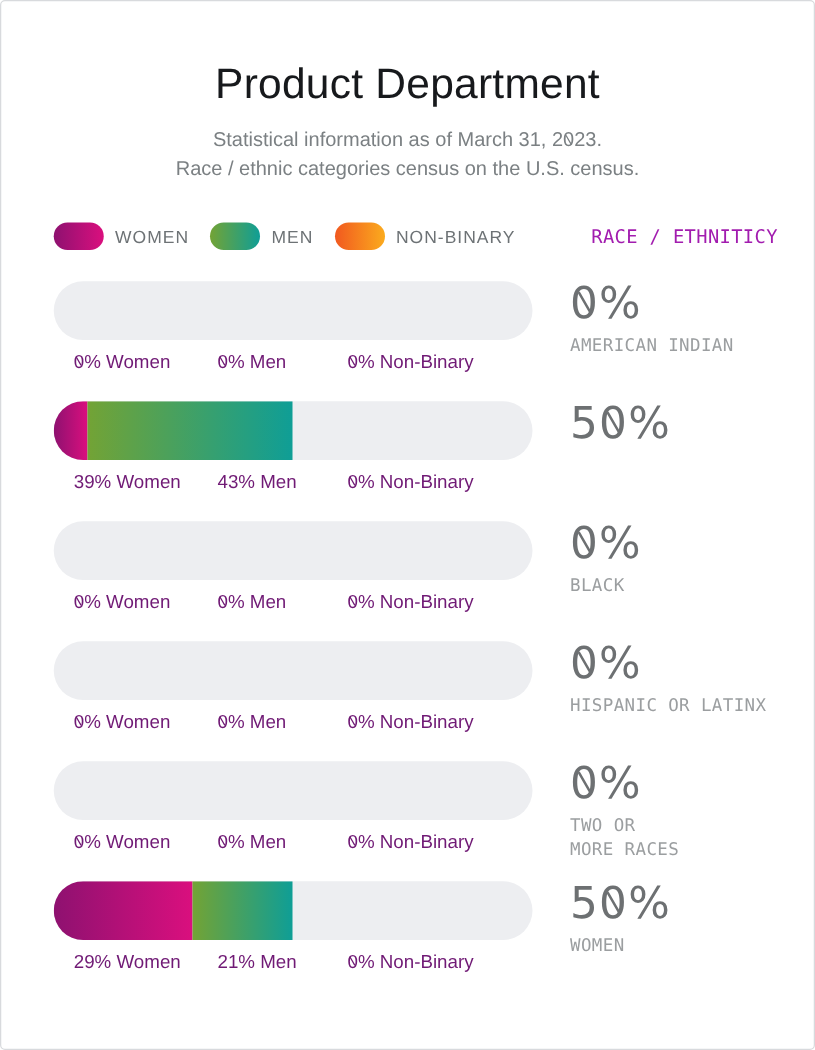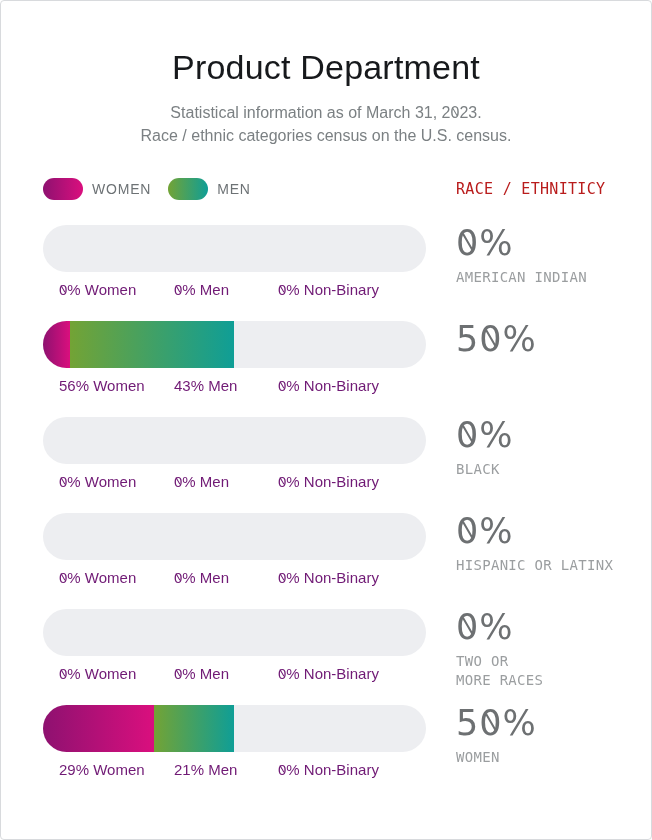--- a/index.html
+++ b/index.html
@@ -39,25 +39,25 @@
   .pill-women{background:linear-gradient(90deg,#8e1170,#da0f7e);}
   .pill-men{background:linear-gradient(90deg,#73a335,#0f9e96);}
   .pill-nb{background:linear-gradient(90deg,#f1591f,#fbab1e);}
   .legend-label{
     font-size:14px;
     letter-spacing:.8px;
     color:#6d7275;
   }
   .race-header{
     position:absolute;
-    left:413px;top:2px;
+    left:430px;top:2px;
     font-family:"DejaVu Sans Mono",monospace;
     font-size:15px;
     letter-spacing:.3px;
-    color:#b91c1c;
+    color:#a21caf;
     white-space:nowrap;
   }
   .rows{margin-top:25px;}
   .row{display:flex;height:96px;}
   .bar-col{width:383px;flex:0 0 383px;}
   .track{
     height:47px;
     border-radius:24px;
     background:#edeef1;
     overflow:hidden;
@@ -120,20 +120,24 @@
 
   <div class="legend-row">
     <div class="legend-item">
       <span class="pill pill-women"></span>
       <span class="legend-label">WOMEN</span>
     </div>
     <div class="legend-item">
       <span class="pill pill-men"></span>
       <span class="legend-label">MEN</span>
     </div>
+    <div class="legend-item">
+      <span class="pill pill-nb"></span>
+      <span class="legend-label">NON-BINARY</span>
+    </div>
     <div class="race-header">RACE / ETHNITICY</div>
   </div>
 
   <div class="rows">
   <div class="row">
     <div class="bar-col">
       <div class="track">
         <div class="seg seg-women" style="width: 0%;"></div>
         <div class="seg seg-men" style="width: 0%;"></div>
         <div class="seg seg-nb" style="width: 0%;"></div>
@@ -154,21 +158,21 @@
   </div>
 
   <div class="row">
     <div class="bar-col">
       <div class="track">
         <div class="seg seg-women" style="width: 7%;"></div>
         <div class="seg seg-men" style="width: 43%;"></div>
         <div class="seg seg-nb" style="width: 0%;"></div>
       </div>
       <div class="sublabels">
-        <span class="sub sub1 sz">56% Women</span>
+        <span class="sub sub1 sz">39% Women</span>
         <span class="sub sub2 sz">43% Men</span>
         <span class="sub sub3 sz"><span class="z0">0</span>% Non-Binary</span>
       </div>
     </div>
     <div class="info-col">
       <div class="total sz">5<span class="z0">0</span>%</div>
     </div>
   </div>
 
   <div class="row">

